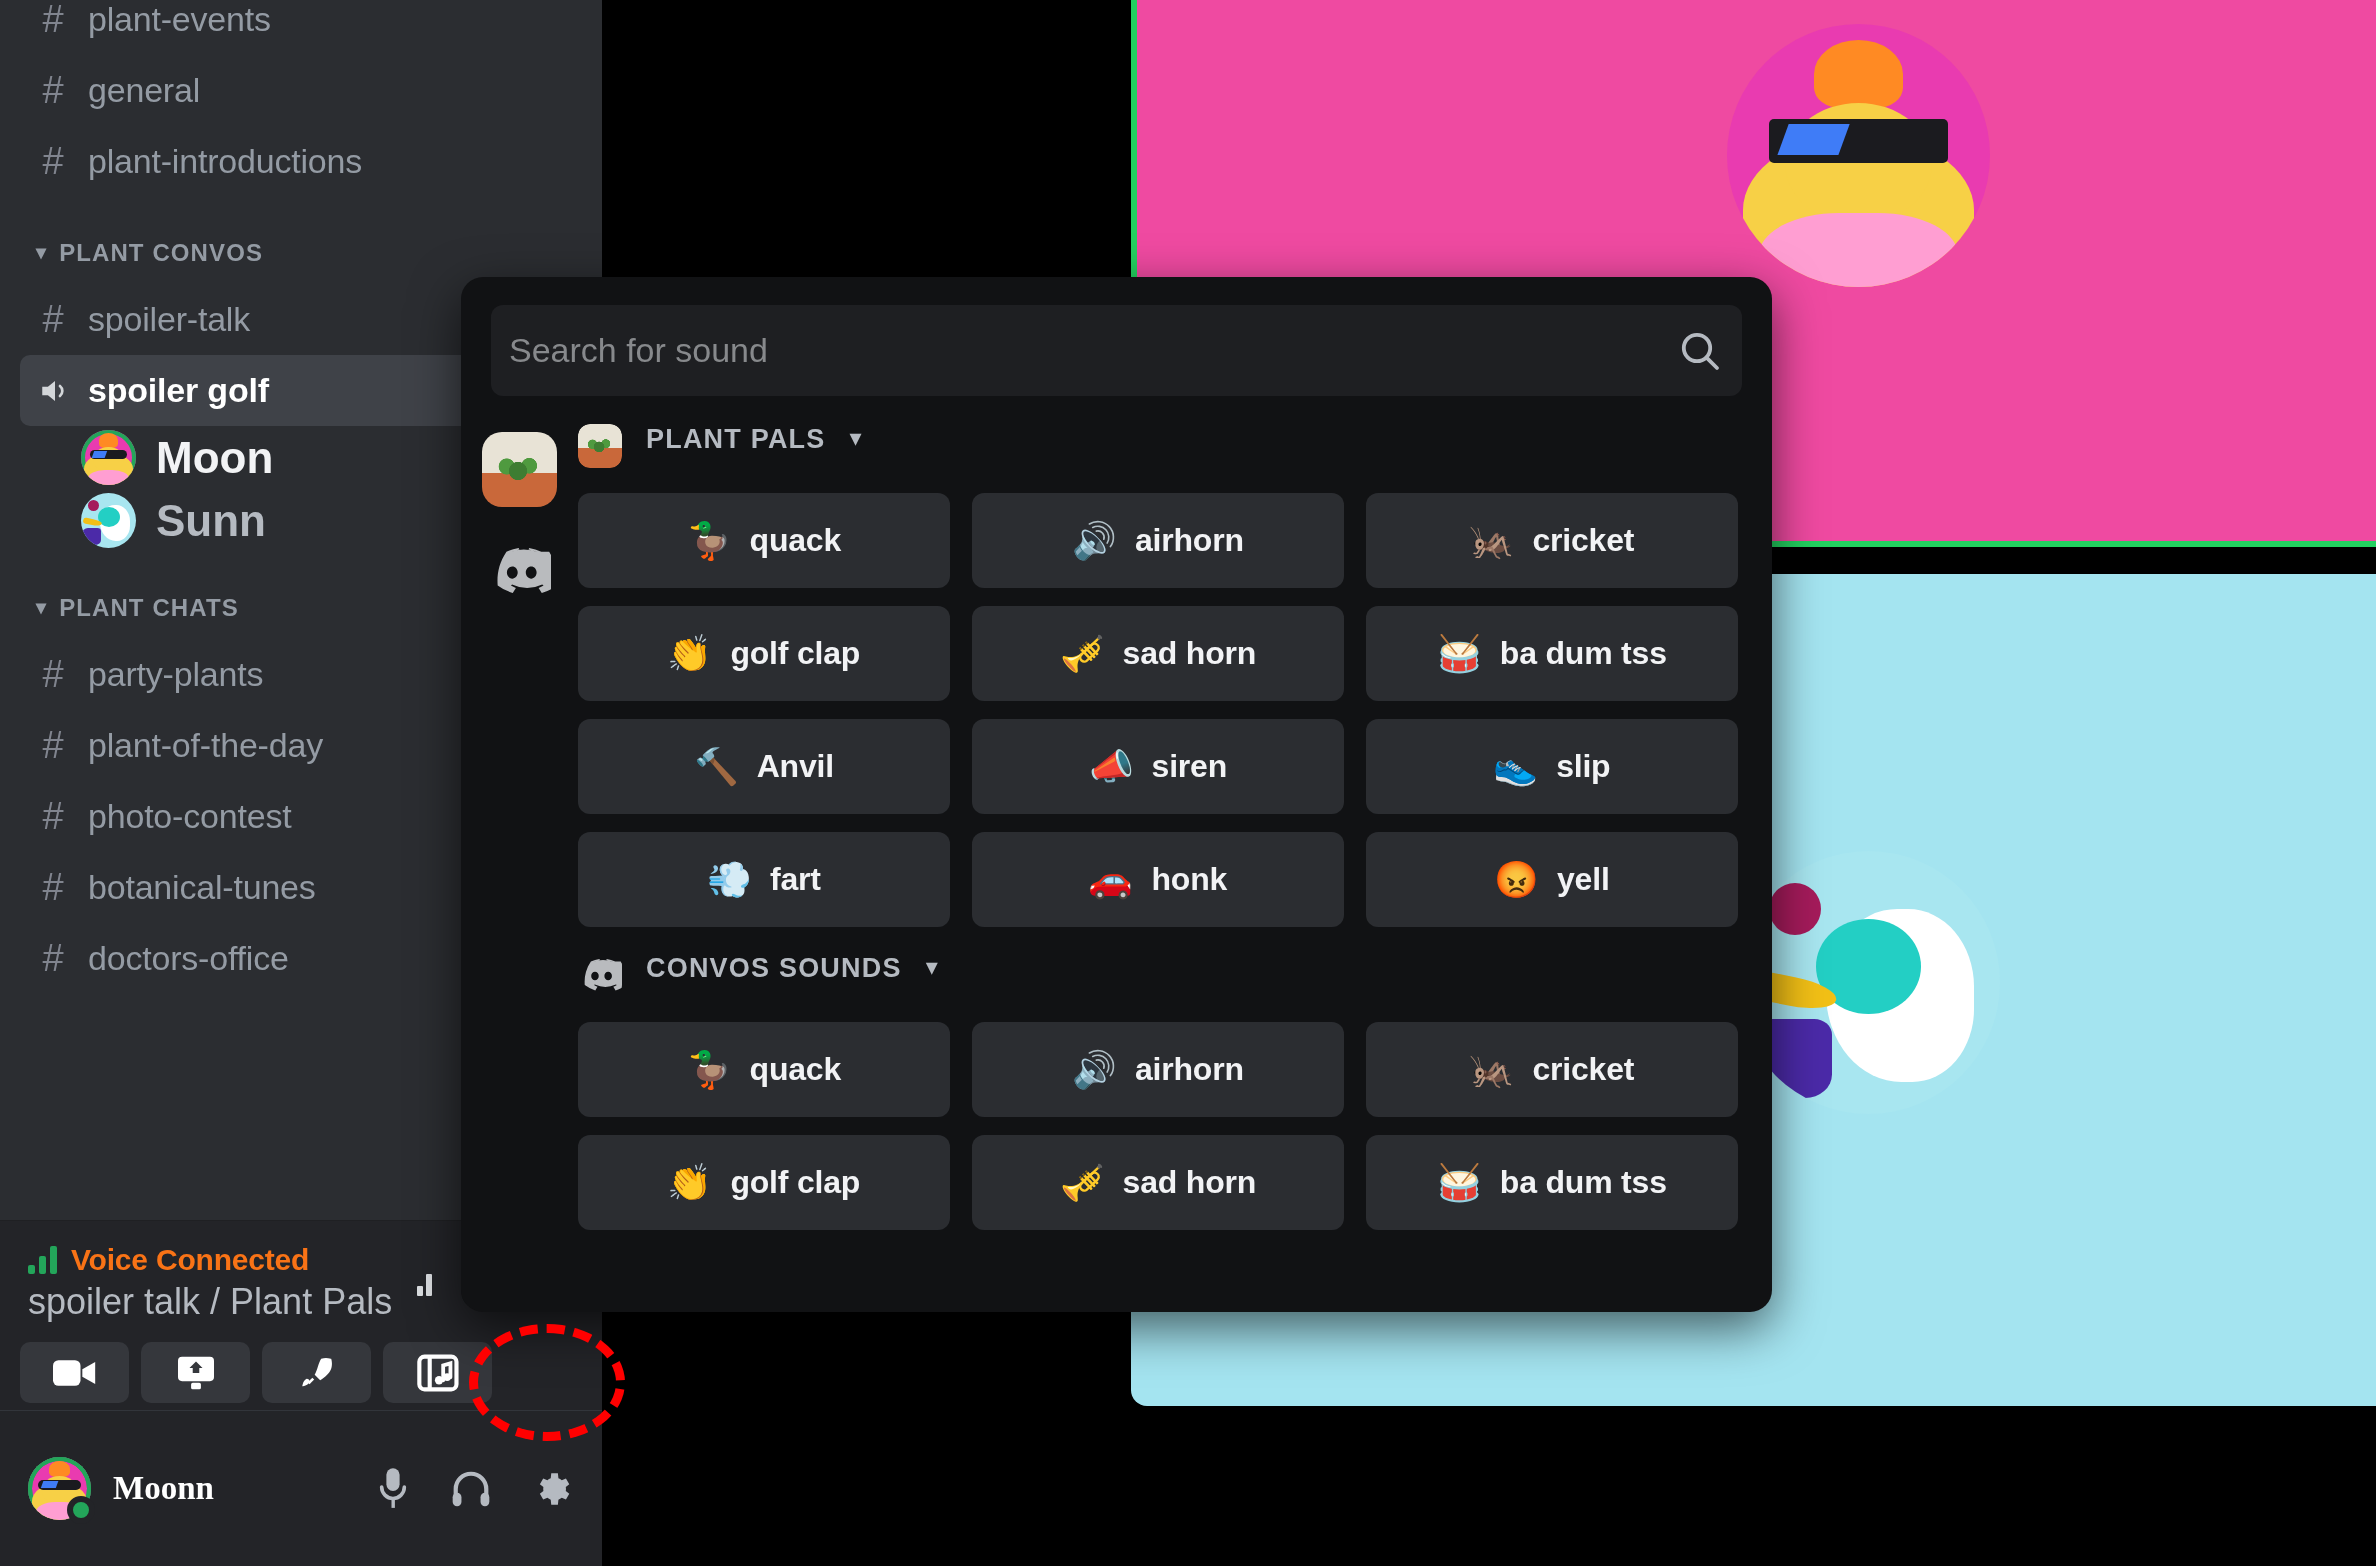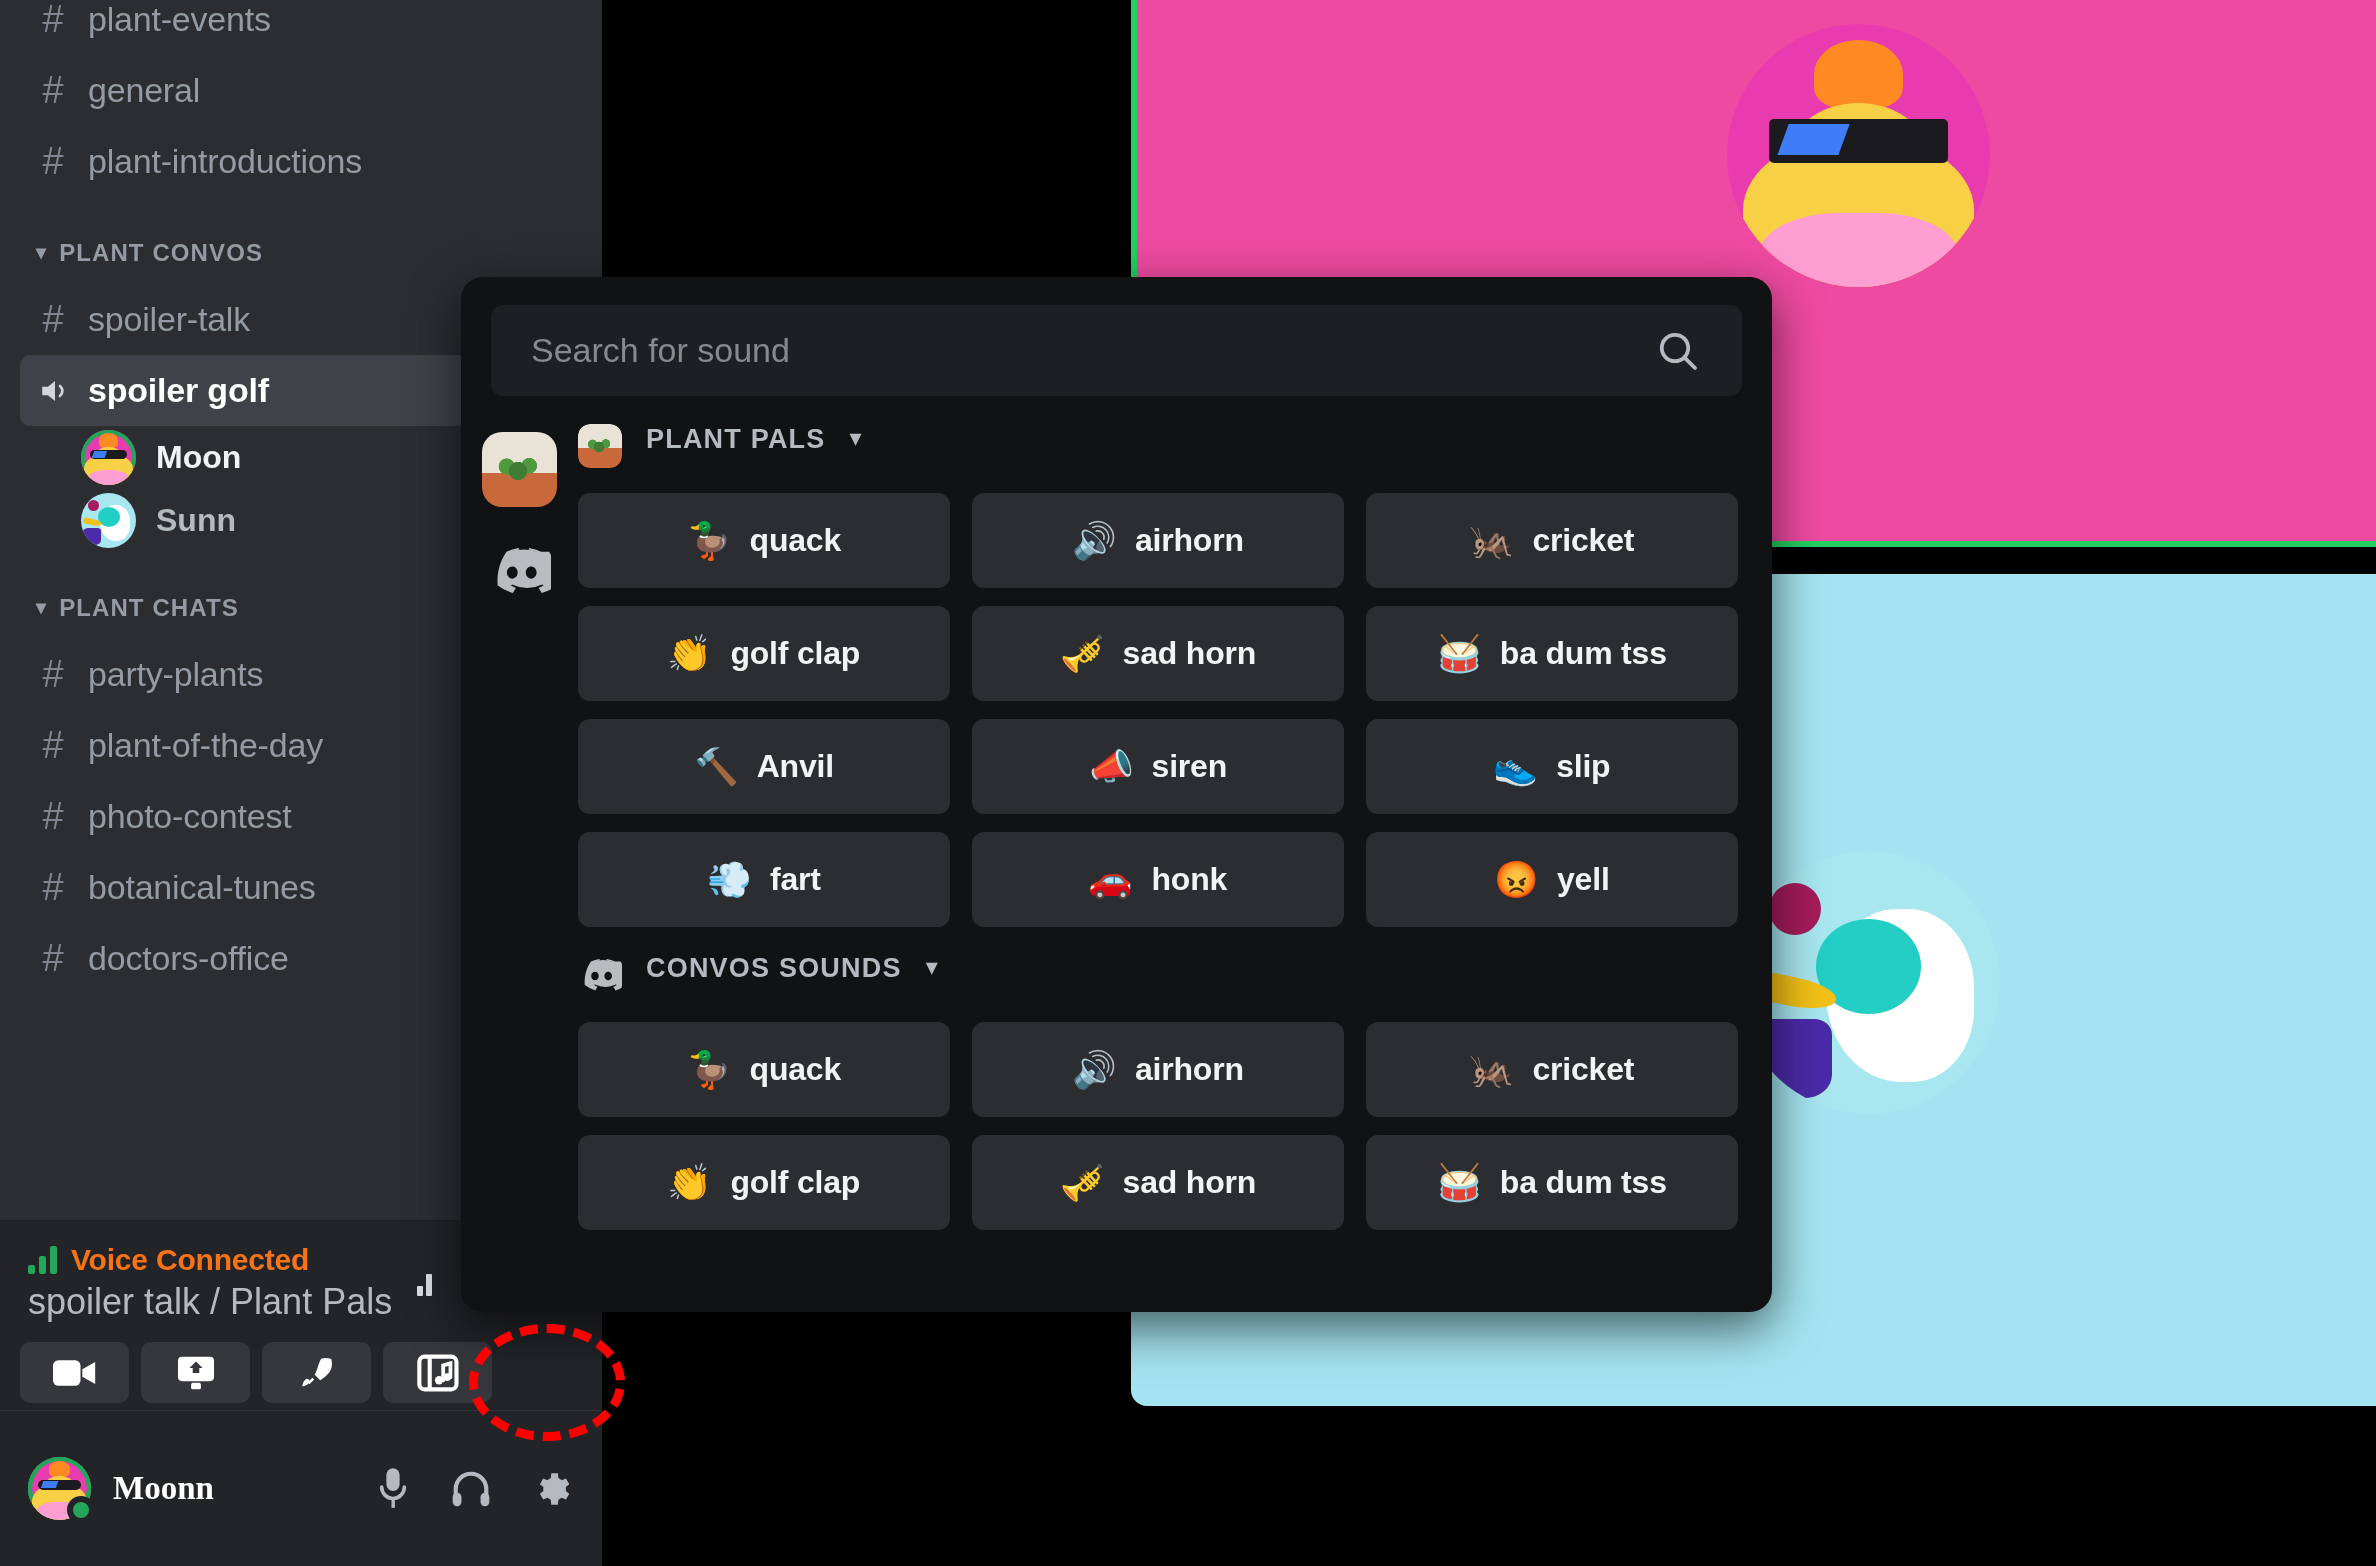--- a/index.html
+++ b/index.html
@@ -29,21 +29,21 @@
   .chan.selected .spk { opacity: .95; }
   .cat {
     display: flex; align-items: center; gap: 12px;
     height: 55px; margin: 28px 20px 4px; padding: 0 16px;
     color: #949ba4; font-size: 24px; font-weight: 700; letter-spacing: 1.1px;
   }
   .chev { font-size: 20px; line-height: 1; transform: translateY(-1px); }
   .member {
     display: flex; align-items: center; gap: 20px;
     height: 63px; margin: 0 20px; padding: 0 16px 0 61px;
-    color: #b5bac1; font-size: 32px; font-weight: 600;
+    color: #b5bac1; font-size: 44px; font-weight: 600;
   }
   .member.active { color: #f2f3f5; font-weight: 700; }
   .avatar { width: 55px; height: 55px; border-radius: 50%; position: relative; flex: none; overflow: hidden; }
   .avatar.ring { box-shadow: 0 0 0 4px #23a55a inset; }
 
   
   .av-moon { background: #e93bb0; }
   .av-moon .hair { position: absolute; left: 6%; top: 42%; width: 88%; height: 58%;
      background: #f7d046; border-radius: 50% 50% 40% 40%; }
   .av-moon .face { position: absolute; left: 22%; top: 30%; width: 56%; height: 46%;
@@ -110,21 +110,21 @@
 
   
   .popup {
     position: absolute; left: 461px; top: 277px; width: 1311px; height: 1035px;
     background: #111214; border-radius: 22px; box-shadow: 0 16px 50px rgba(0,0,0,.6);
     overflow: hidden;
   }
   .popup-search-wrap { padding: 28px 30px 22px; }
   .search-box {
     position: relative; height: 91px; background: #1e1f22; border-radius: 12px;
-    display: flex; align-items: center; padding: 0 40px;
+    display: flex; align-items: center; padding: 0 18px;
   }
   .search-input {
     flex: 1; background: transparent; border: 0; outline: none;
     color: #dbdee1; font-size: 34px; font-family: "Liberation Sans", sans-serif;
   }
   .search-input::placeholder { color: #87898c; }
   .gear-btn { position: absolute; right: -71px; top: 50%; transform: translateY(-50%); }
   .popup-body { display: flex; height: 886px; }
   .rail { width: 117px; padding-top: 14px; display: flex; flex-direction: column;
      align-items: center; gap: 26px; background: #111214; }

